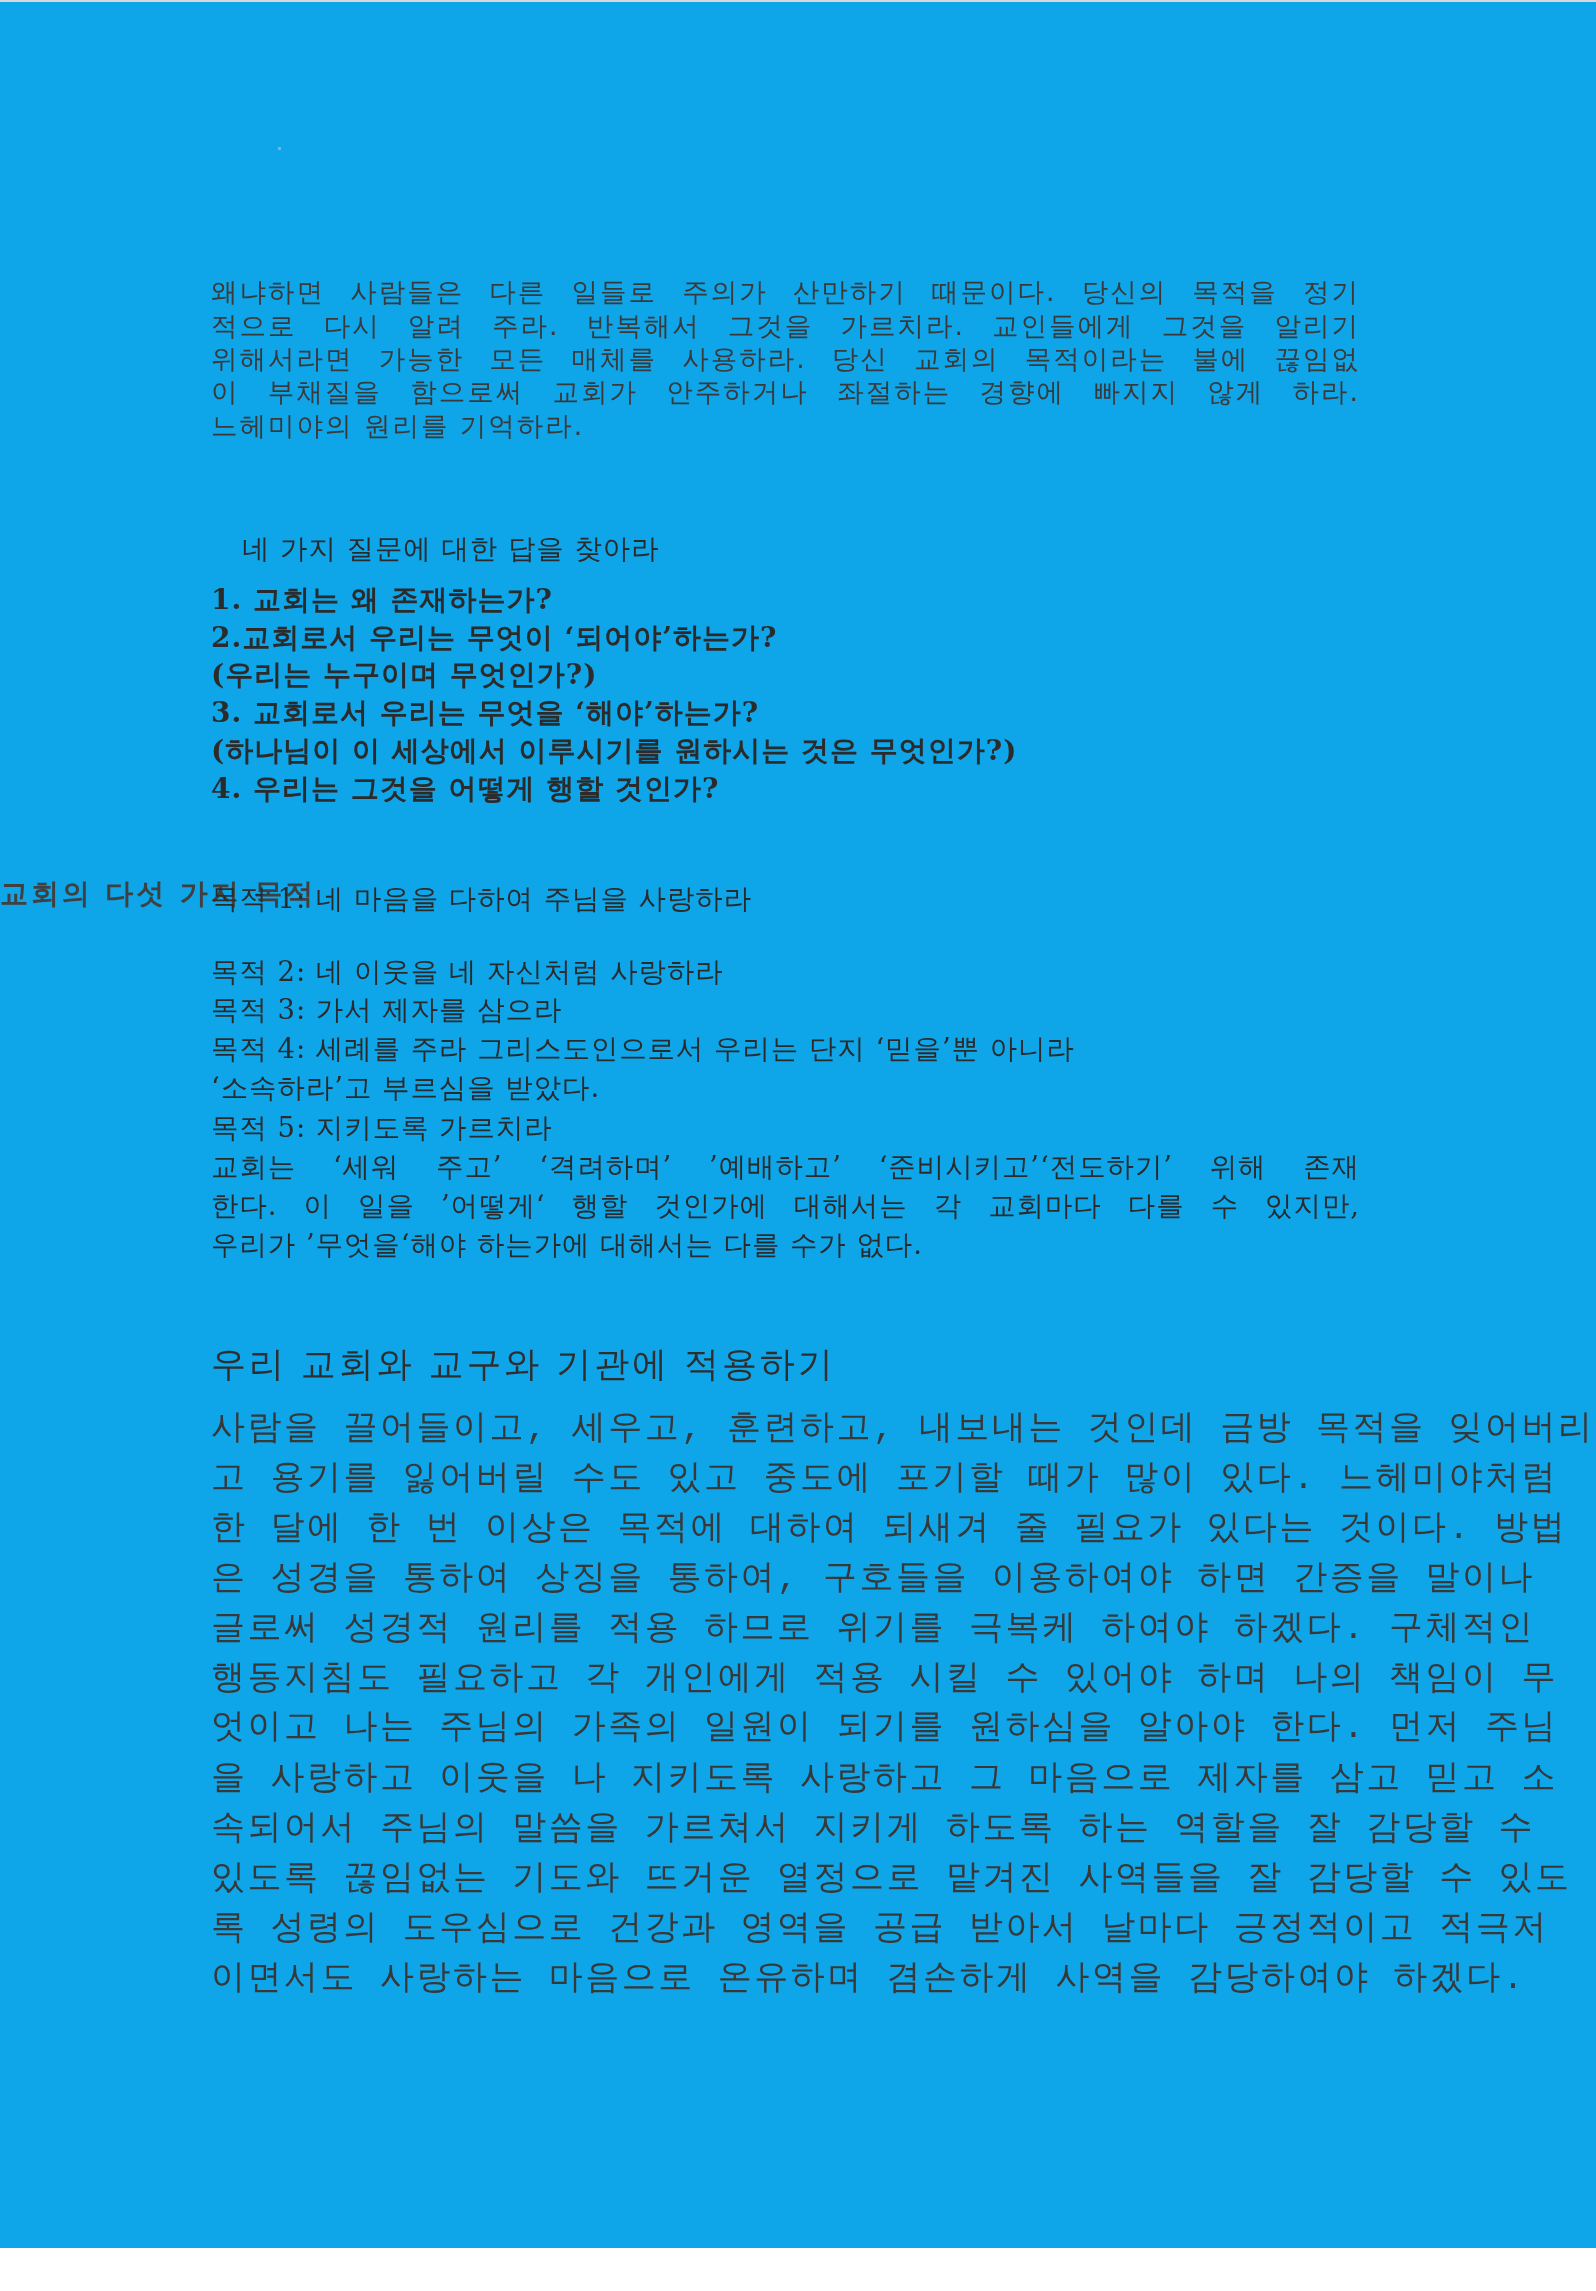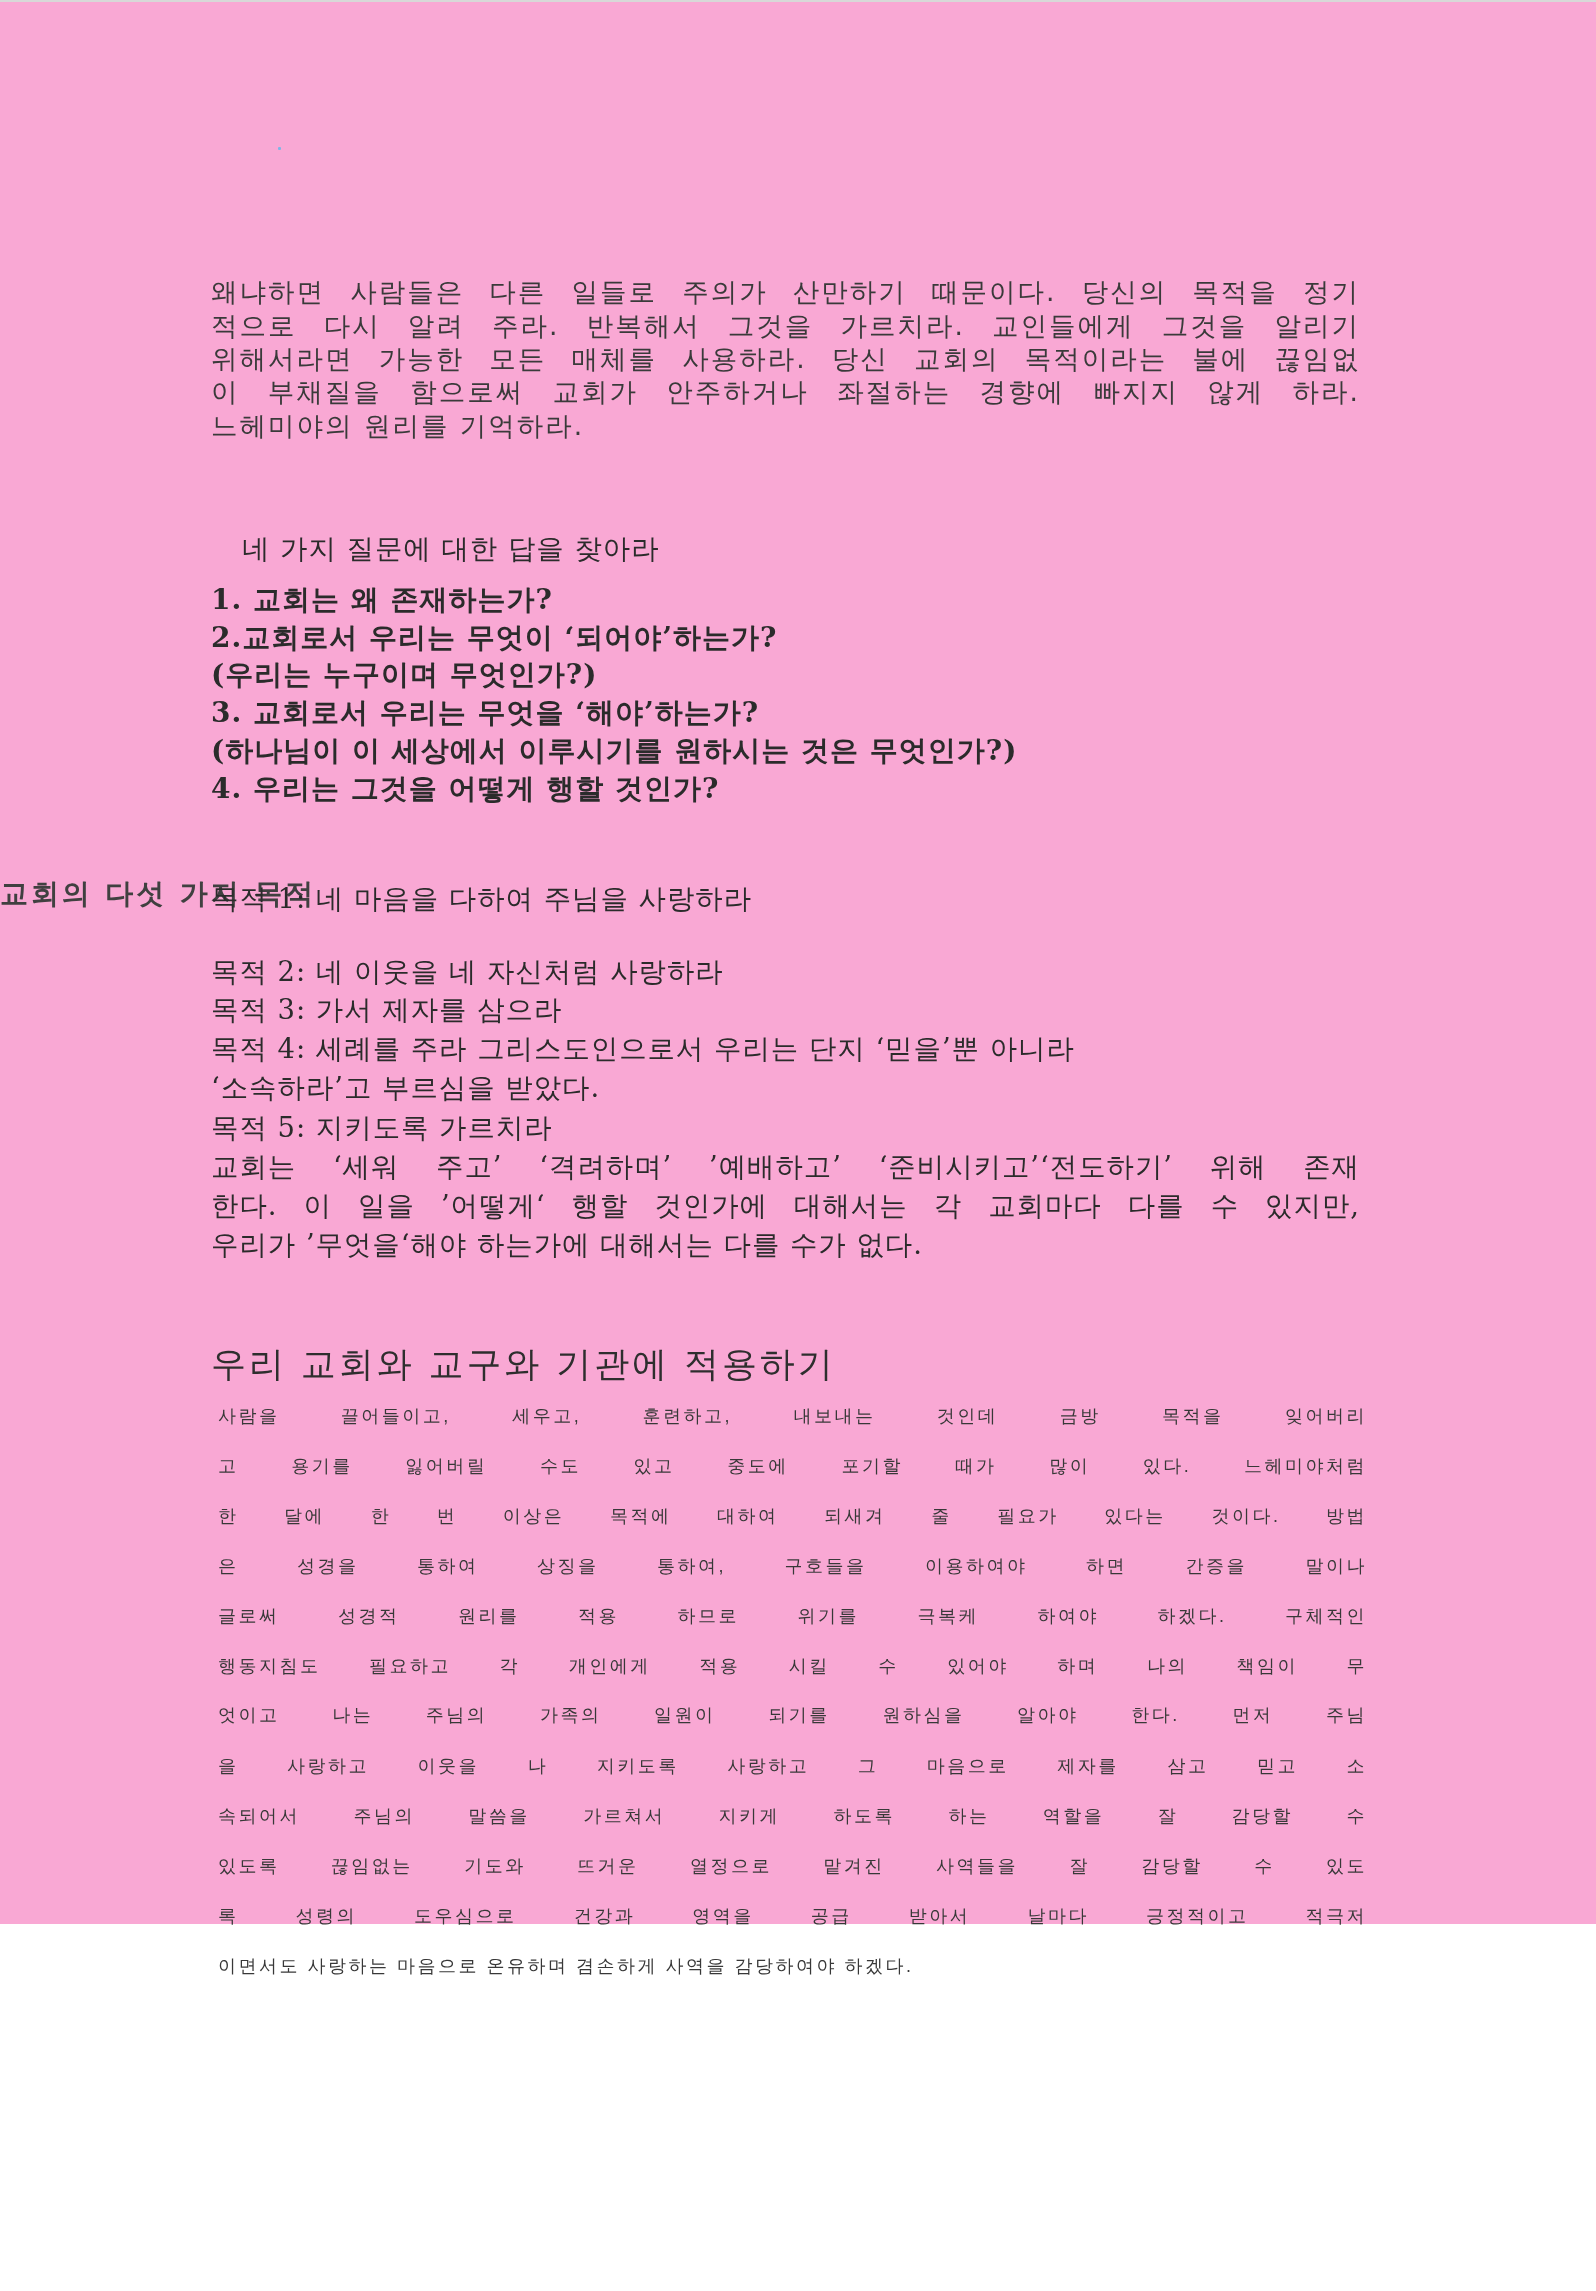--- a/index.html
+++ b/index.html
@@ -1,25 +1,25 @@
 <!DOCTYPE html>
 <html><head>
   <meta charset="utf-8">
   <style>
     html, body { margin: 0; padding: 0; background: #ffffff; }
     body { width: 1597px; height: 2292px; position: relative; overflow: hidden; }
-    .page { position: absolute; left: 0; top: 0; width: 1597px; height: 1924px; background: #f9a8d4; }
+    .page { position: absolute; left: 0; top: 0; width: 1597px; height: 2248px; background: #0ea5e9; }
     .scan-edge { position: absolute; left: 0; top: 0; width: 1597px; height: 2px; background: #d8d8d8; }
     .line { position: absolute; left: 211px; white-space: nowrap; color: #2a2a2a; }
     .sans-light { font-family: "DejaVu Sans", sans-serif; font-size: 26.5px; font-weight: normal; color: #3a3a3a; letter-spacing: 2px; }
     .serif { font-family: "DejaVu Serif", serif; font-size: 27.4px; font-weight: normal; color: #2b2b2b; letter-spacing: 1px; }
     .serif-bold { font-family: "DejaVu Serif", serif; font-size: 28px; font-weight: bold; color: #2b2b2b; letter-spacing: 1px; margin-top: 12px; }
     .title { position: absolute; left: 0; width: 1568px; text-align: left; font-family: "DejaVu Sans", sans-serif; font-weight: bold; font-size: 28px; color: #404040; letter-spacing: 2.9px; }
     .heading { position: absolute; left: 211px; font-family: "DejaVu Sans", sans-serif; font-size: 35px; color: #2e2e2e; letter-spacing: 2.9px; white-space: nowrap; }
-    .body3 { font-family: Liberation Sans, sans-serif; font-size: 18px; color: #383838; letter-spacing: 2.5px; margin-left: 7px; }
+    .body3 { font-family: Liberation Mono, monospace; font-size: 34px; color: #383838; letter-spacing: 2.5px; }
     .justify { width: 1149px; text-align: justify; text-align-last: justify; }
     .speck { position: absolute; width: 2.9px; height: 2.9px; background: #7fb6e6; border-radius: 1px; }
   </style>
 </head>
 <body>
 
 <div class="page">
   <div class="scan-edge"></div>
   <div class="speck" style="left:278px; top:147px;"></div>
 

